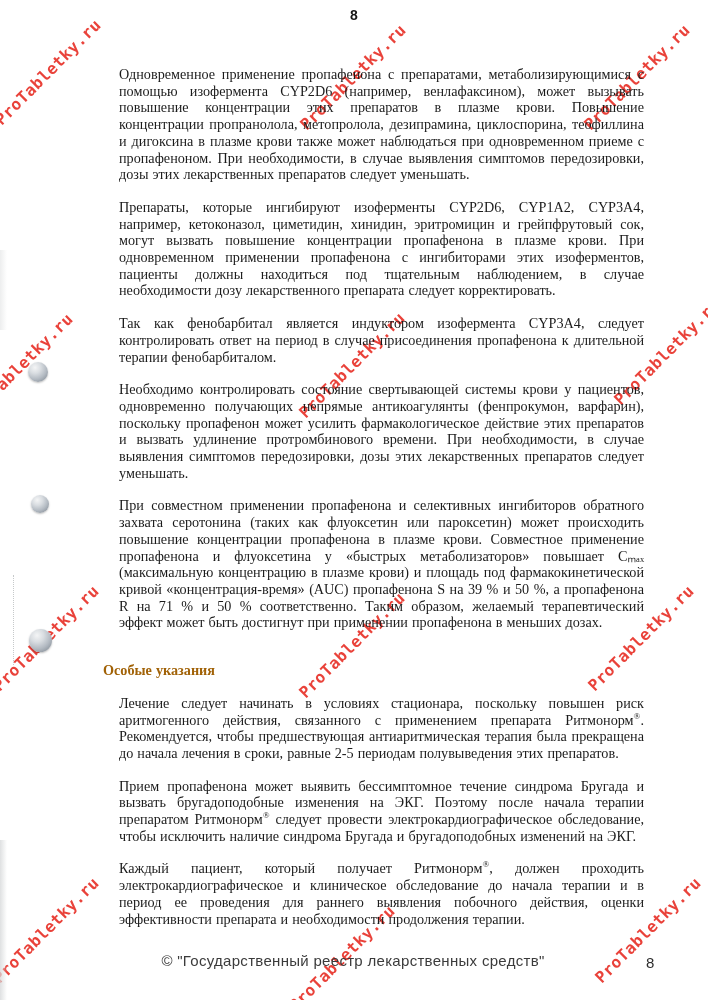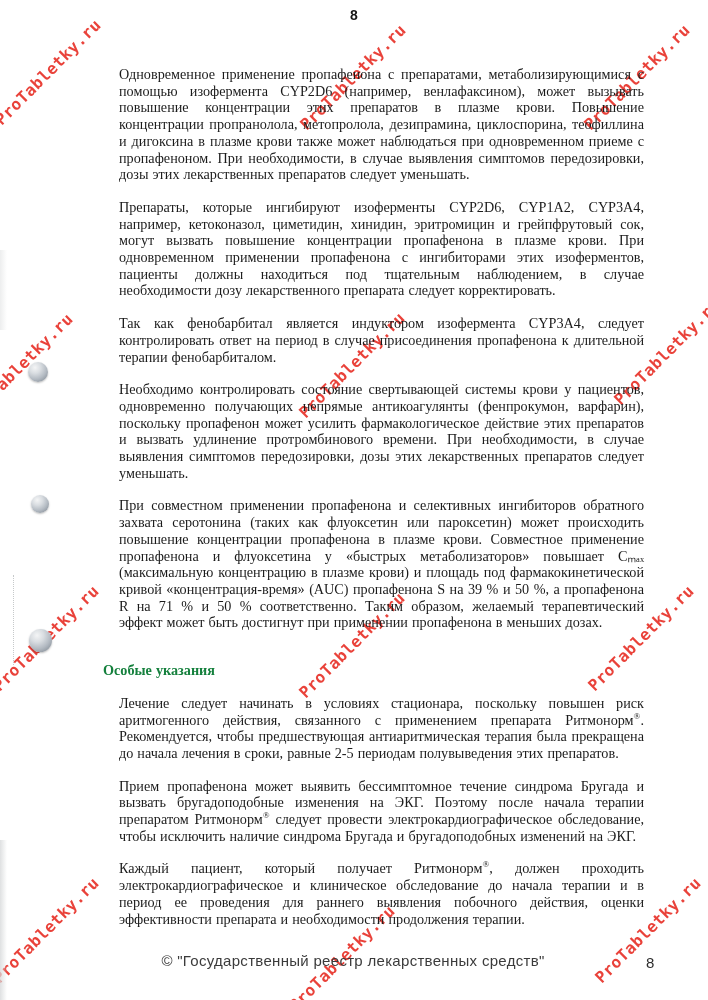--- a/index.html
+++ b/index.html
@@ -61,21 +61,21 @@
     position: absolute; z-index: 2;
     left: 103px; top: 50px; width: 557px;
     font-size: 14.2px; line-height: 16.7px;
     color: #1b1b1b;
     word-spacing: 0.5px;
   }
   .body-text p { margin: 16px; text-align: justify; }
   .body-text h2 {
     margin: 31px 0 0 0;
     font-size: 14.2px; line-height: 16.7px;
-    font-weight: 700; color: #15803d;
+    font-weight: 700; color: #a16207;
   }
   sup.reg { font-size: 9px; line-height: 0; vertical-align: super; }
 
   .footer-text {
     position: absolute; z-index: 2;
     left: 103px; top: 952px; width: 500px;
     text-align: center;
     font-family: "Liberation Sans", sans-serif;
     font-size: 15px; letter-spacing: 0.3px;
     color: #3b3b3b;

